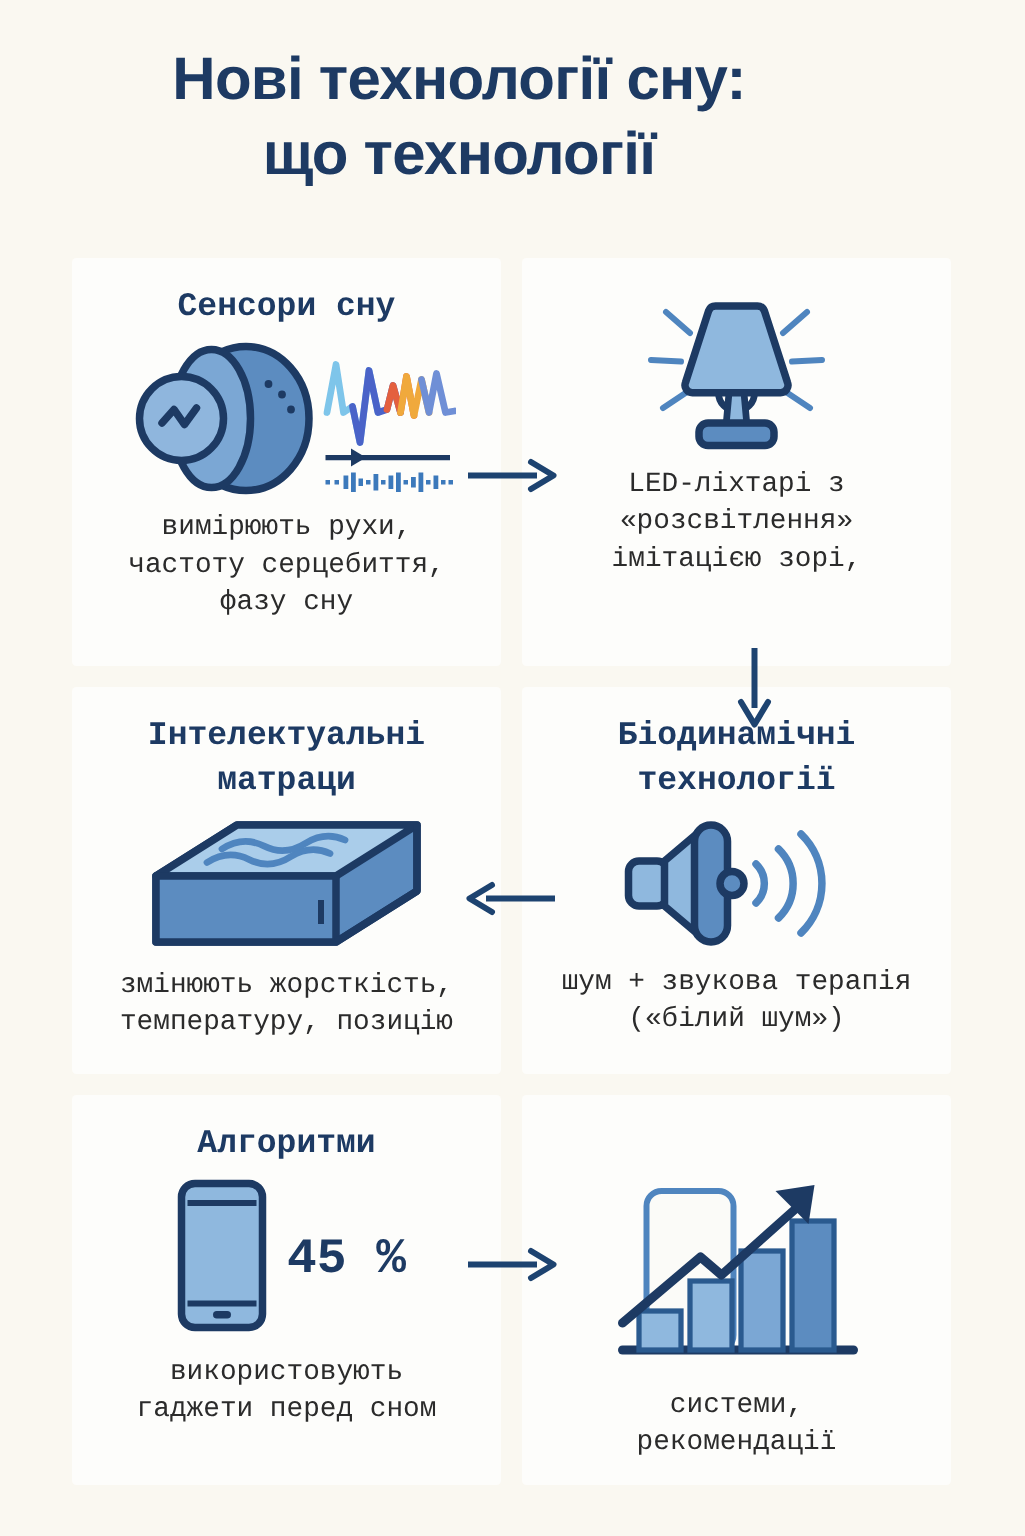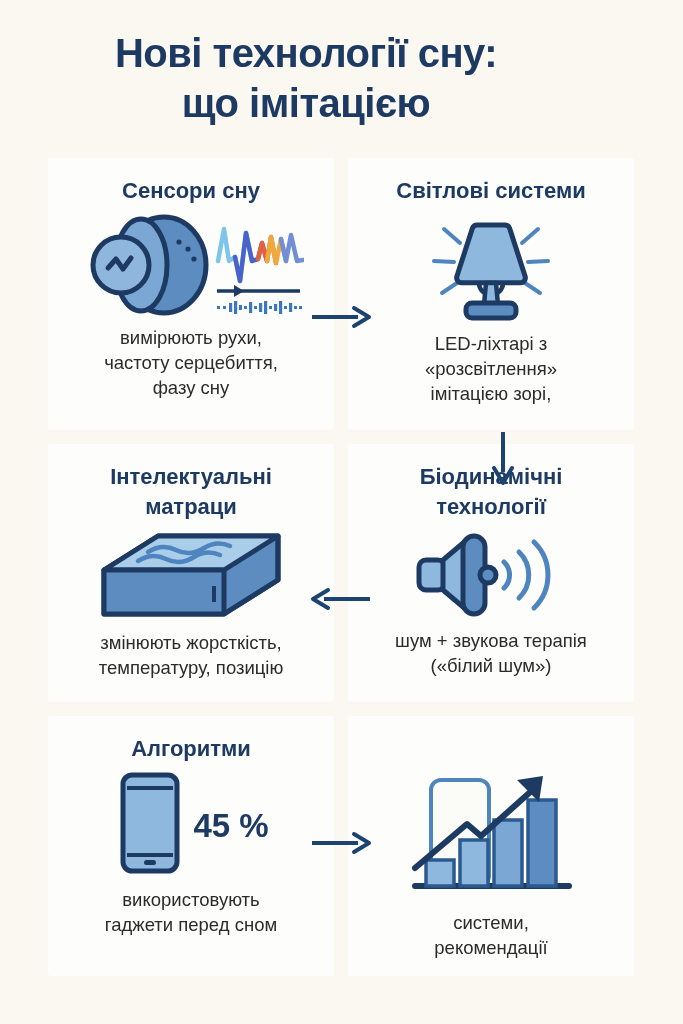--- a/index.html
+++ b/index.html
@@ -19,22 +19,23 @@
     font-weight:bold;
     font-size:40px;
     line-height:50px;
     letter-spacing:-0.5px;
     margin-left:33px;
   }
   .title .l2{display:block;}
 
   .grid{
     position:absolute;
-    left:48px;top:158px;
+    left:48px;top:172px;
     width:587px;
+    font-family:Liberation Mono, monospace;
   }
   .row{display:flex;gap:14px;margin-bottom:14px;}
   .card{
     width:286px;
     background:#fdfdfb;
     border-radius:3px;
     box-sizing:border-box;
     padding:18px 14px 16px 14px;
     display:flex;
     flex-direction:column;
@@ -88,21 +89,21 @@
   .a3{left:310px;top:582px;}
   .a4{left:310px;top:826px;}
 </style>
 </head>
 <body>
 
 <div id="page">
 
   <div class="title">
     <span>Нові технології сну:</span>
-    <span class="l2">що імітацією</span>
+    <span class="l2">що технології</span>
   </div>
 
   <div class="grid">
 
     <div class="row">
 
       <div class="card r1">
         <div class="card-title">Сенсори сну</div>
         <div class="icon-wrap">
           <svg width="226" height="104" viewBox="0 0 226 104" aria-hidden="true">
@@ -146,21 +147,20 @@
           </svg>
         </div>
         <div class="card-desc">
           <div>вимірюють рухи,</div>
           <div>частоту серцебиття,</div>
           <div>фазу сну</div>
         </div>
       </div>
 
       <div class="card r1">
-        <div class="card-title">Світлові системи</div>
         <div class="icon-wrap">
           <svg width="150" height="110" viewBox="0 0 150 110" aria-hidden="true">
             <g stroke="#4f85bf" stroke-width="4" stroke-linecap="round">
               <line x1="28" y1="16" x2="44" y2="30"></line>
               <line x1="18" y1="48" x2="38" y2="49"></line>
               <line x1="26" y1="80" x2="44" y2="68"></line>
               <line x1="122" y1="16" x2="106" y2="30"></line>
               <line x1="132" y1="48" x2="112" y2="49"></line>
               <line x1="124" y1="80" x2="106" y2="68"></line>
             </g>

